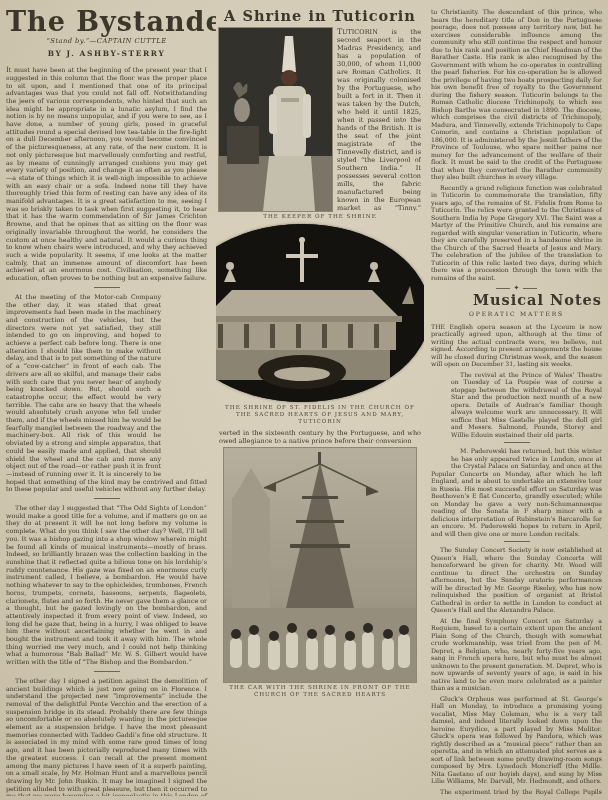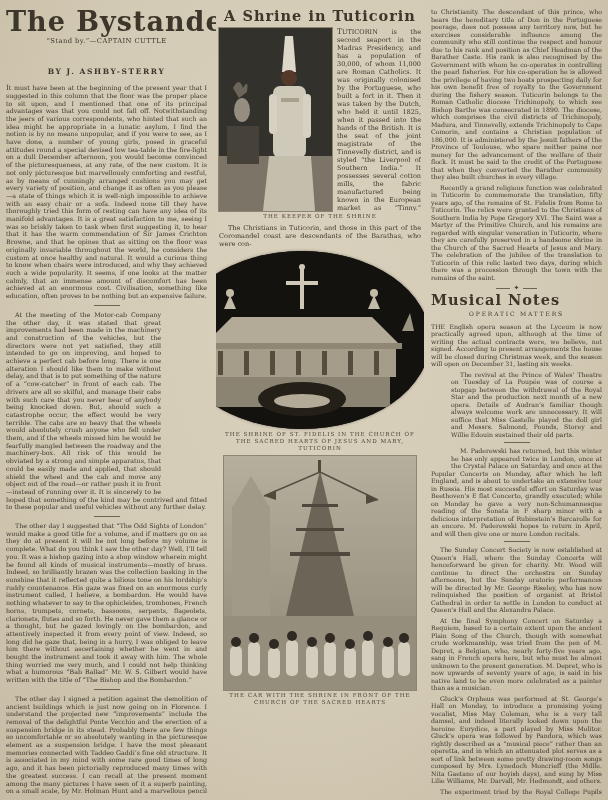--- a/index.html
+++ b/index.html
@@ -23,21 +23,21 @@
   p { text-align:justify; margin-bottom:3px; }
   p.indent { text-indent:9px; }
   .smallcapstart::first-letter { font-size:1.15em; }
 
   
   .masthead { text-align:center; margin-bottom:8px; }
   .mast-title {
     font-size:27px; font-weight:bold; letter-spacing:1px;
     padding-top:10px; margin-bottom:12px; white-space:nowrap;
   }
-  .mast-motto { font-size:6.8px; letter-spacing:.4px; margin-bottom:23px; }
+  .mast-motto { font-size:6.8px; font-style:italic; letter-spacing:.4px; margin-bottom:5px; }
   .mast-byline { font-size:7.5px; letter-spacing:1.6px;font-weight:bold; }
 
   .rule {
     width:26px; height:1px; background:#6d6452; margin:5px auto 5px auto;
   }
   .spacer-r { float:right; width:46px; height:178px; }
   .spacer-l { float:left; width:20px; height:92px; }
 
   
   .shrine-title {
@@ -64,21 +64,21 @@
     background:#a49d8c; box-shadow:0 0 0 1px #8e8673;
   }
 
   
   .ornament {
     text-align:center; font-size:7px; color:#4a4336;
     margin:4px 0 3px 0; display:flex; align-items:center; justify-content:center; gap:4px;
   }
   .ornament::before, .ornament::after { content:""; width:14px; height:1px; background:#6d6452; }
   .mn-title {
-    text-align:left; font-size:14.5px; font-weight:bold;
+    text-align:right; font-size:14.5px; font-weight:bold;
     letter-spacing:1px; margin:2px 0 7px 0;
   }
   .mn-subhead {
     text-align:center; font-size:6px; letter-spacing:1.8px; margin-bottom:5px;
   }
   .mrule { width:26px; height:1px; background:#6d6452; margin:4px auto; }
 </style>
 </head>
 <body>
 
@@ -118,21 +118,20 @@
           <rect x="84" y="66" width="8" height="44" rx="4" fill="#d6d1c2"></rect>
           <rect x="62" y="70" width="18" height="4" fill="#a89f8d"></rect>
         </svg>
       </div>
       <div class="wraptext">
         <p class="smallcapstart">TUTICORIN is the second seaport in the Madras Presidency, and has a population of 30,000, of whom 11,000 are Roman Catholics. It was originally colonised by the Portuguese, who built a fort in it. Then it was taken by the Dutch, who held it until 1825, when it passed into the hands of the British. It is the seat of the joint magistrate of the Tinnevelly district, and is styled “the Liverpool of Southern India.” It possesses several cotton mills, the fabric manufactured being known in the European market as “Tinny.” Coffee, tea, cinchona, senna; cigars and all sorts of grain are also exported from Tuticorin, which, besides</p>
       </div>
     </div>
     <div class="caption">THE KEEPER OF THE SHRINE</div>
 
-    <p class="indent">The Christians in Tuticorin, and those in this part of the Coromandel coast are descendants of the Barathas, who were con-</p>
 
     <div class="ovalwrap">
       <div class="oval">
         <svg width="256" height="178" viewBox="0 0 256 178">
           <rect width="256" height="178" fill="#14120e"></rect>
           <rect x="126" y="16" width="4" height="42" fill="#cfc8b6"></rect>
           <rect x="112" y="30" width="32" height="4" fill="#cfc8b6"></rect>
           <circle cx="128" cy="16" r="3" fill="#cfc8b6"></circle>
           <polygon points="50,58 56,44 62,58" fill="#c2bba8"></polygon>
           <circle cx="56" cy="42" r="4" fill="#c2bba8"></circle>
@@ -150,20 +149,21 @@
           <rect x="200" y="100" width="5" height="24" fill="#554e3f"></rect>
           <rect x="40" y="126" width="176" height="30" fill="#8c8472"></rect>
           <ellipse cx="128" cy="148" rx="44" ry="17" fill="#241f17"></ellipse>
           <ellipse cx="128" cy="150" rx="28" ry="7" fill="#b3ab98"></ellipse>
           <polygon points="228,80 236,62 240,80" fill="#9a927f"></polygon>
         </svg>
       </div>
     </div>
     <div class="caption">THE SHRINE OF ST. FIDELIS IN THE CHURCH OF THE SACRED HEARTS OF JESUS AND MARY, TUTICORIN</div>
 
+    <p>verted in the sixteenth century by the Portuguese, and who owed allegiance to a native prince before their conversion</p>
 
     <div class="fig3">
       <svg width="192" height="234" viewBox="0 0 192 234">
         <defs>
           <linearGradient id="sky" x1="0" y1="0" x2="0" y2="1">
             <stop offset="0" stop-color="#b6af9e"></stop>
               <stop offset="1" stop-color="#8f8877"></stop>
           </linearGradient>
         </defs>
         <rect width="192" height="234" fill="url(#sky)"></rect>

